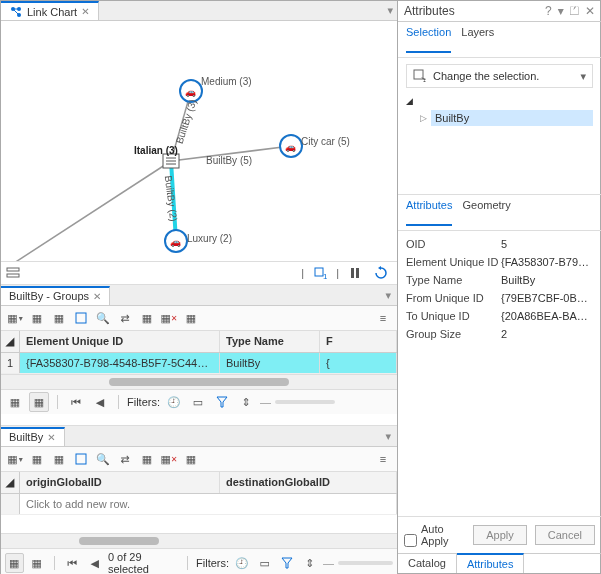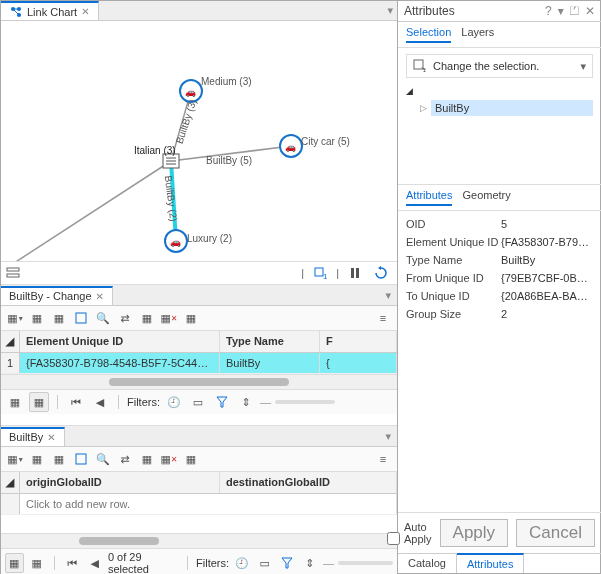--- a/index.html
+++ b/index.html
@@ -27,34 +27,34 @@
 .row-num{width:18px;text-align:center;background:#f3f3f3;border-right:1px solid #ccc;flex:0 0 18px;padding:4px 0}
 .grid-body{position:relative}
 .sel-row{background:#7feef4}
 .footer{display:flex;align-items:center;gap:4px;padding:2px 4px;border-top:1px solid #ddd;background:#fafafa;font-size:11px}
 .scroll-h{height:14px;background:#f0f0f0;border-top:1px solid #ddd;display:flex;align-items:center;justify-content:center}
 .scroll-thumb{height:8px;background:#bbb;border-radius:4px}
 .dropdown-arrow{color:#666;font-size:8px;margin-left:1px}
 .right .panel-title{display:flex;align-items:center;justify-content:space-between;height:20px;border-bottom:1px solid #ccc;padding:0 6px;font-size:12px;color:#444}
 .right .panel-title .icons{display:flex;gap:6px;color:#888}
 .right .subtabs{display:flex;gap:10px;padding:4px 8px;border-bottom:1px solid #ddd}
-.link-tab{color:#444;padding-bottom:3px}
+.link-tab{color:#444;padding-bottom:13px}
 .link-tab.active{color:#0b6fd6;border-bottom:2px solid #0b6fd6}
 .sel-block{padding:6px 8px}
 .sel-change{display:flex;align-items:center;justify-content:space-between;border:1px solid #ddd;padding:4px 6px;margin-bottom:6px}
 .tree{font-size:11px}
 .tree-row{display:flex;align-items:center;gap:4px;padding:2px 0}
 .tree-sel{background:#cfe8ff;padding:2px 4px}
 .midtabs{display:flex;gap:10px;padding:4px 8px;border-top:1px solid #ddd;border-bottom:1px solid #ddd}
 .kv{padding:4px 0}
 .kv-row{display:flex;padding:3px 8px}
 .kv-row .k{flex:0 0 95px;color:#444}
 .kv-row .v{flex:1;color:#333;white-space:nowrap;overflow:hidden;text-overflow:ellipsis}
 .right-footer{border-top:1px solid #ddd;padding:6px;display:flex;align-items:center;gap:8px;justify-content:flex-end}
-.btn{border:1px solid #bbb;background:#f6f6f6;color:#888;padding:3px 12px;font-size:17px}
+.btn{border:1px solid #bbb;background:#f6f6f6;color:#888;padding:3px 12px;font-size:11px}
 .checkbox{display:flex;align-items:flex-end;gap:4px;margin-right:auto;color:#444}
 .bottom-tabs{display:flex;border-top:1px solid #ccc}
 .bottom-tabs .btab{padding:3px 10px;border-right:1px solid #ccc;color:#444}
 .bottom-tabs .btab.active{color:#0b6fd6;border-top:2px solid #0b6fd6;margin-top:-1px;background:#fff}
 .vbar{width:1px;height:14px;background:#ccc;margin:0 4px}
 svg{display:block}
 .lbl{position:absolute;font-size:10px;color:#555;white-space:nowrap}
 .placeholder{color:#777}
 input[type=checkbox]{margin:0}
 </style>
@@ -106,21 +106,21 @@
         <g>
           <rect x="162" y="133" width="16" height="14" fill="#fff" stroke="#555"></rect>
           <line x1="165" y1="137" x2="175" y2="137" stroke="#555"></line>
           <line x1="165" y1="140" x2="175" y2="140" stroke="#555"></line>
           <line x1="165" y1="143" x2="175" y2="143" stroke="#555"></line>
         </g>
       </svg>
       <div class="lbl" style="left:200px;top:55px">Medium (3)</div>
       <div class="lbl" style="left:300px;top:115px">City car (5)</div>
       <div class="lbl" style="left:186px;top:212px">Luxury (2)</div>
-      <div class="lbl" style="left:133px;top:124px;font-weight:400;color:#222">Italian (3)</div>
+      <div class="lbl" style="left:133px;top:124px;font-weight:700;color:#222">Italian (3)</div>
       <div class="lbl" style="left:162px;top:95px;transform:rotate(-72deg)">BuiltBy (3)</div>
       <div class="lbl" style="left:205px;top:134px">BuiltBy (5)</div>
       <div class="lbl" style="left:147px;top:172px;transform:rotate(83deg)">BuiltBy (2)</div>
     </div>
     <div style="position:relative">
       <div class="chart-tools">
         <div class="chart-tools-left">
           <span class="tool-btn">
               <svg width="14" height="14">
                 <rect x="1" y="2" width="12" height="3" fill="none" stroke="#666"></rect>
@@ -147,21 +147,21 @@
               <path d="M7 2 A5 5 0 1 1 2 7" fill="none" stroke="#0b6fd6" stroke-width="1.5"></path>
               <path d="M7 0 L7 4 L4 2 Z" fill="#0b6fd6"></path>
             </svg>
           </span>
       </div>
     </div>
 
     <div class="tbl-section" style="flex:0 0 140px">
       <div class="tbl-tabbar">
         <div class="tab active">
-          <span>BuiltBy - Change</span>
+          <span>BuiltBy - Groups</span>
           <span class="close">✕</span>
         </div>
         <span style="padding-right:6px;color:#888">▾</span>
       </div>
       <div class="toolbar">
         <div class="left-tools">
           <span class="tool-btn">▦<span class="dropdown-arrow">▾</span></span>
           <span class="tool-btn">▦</span>
           <span class="tool-btn">▦</span>
           <span class="tool-btn">

